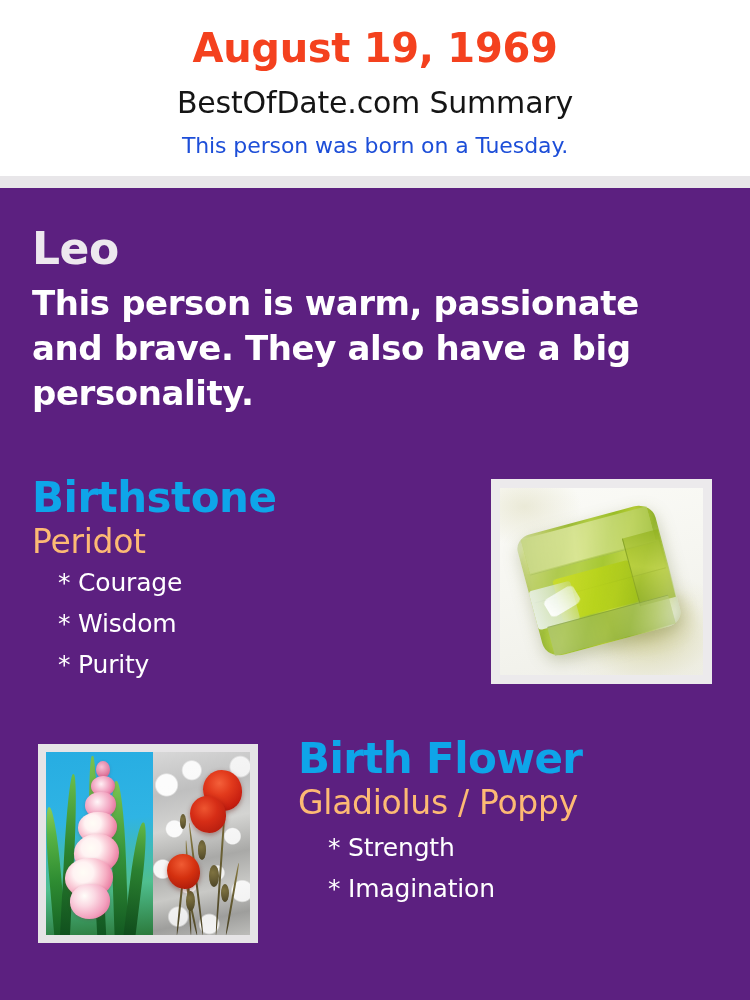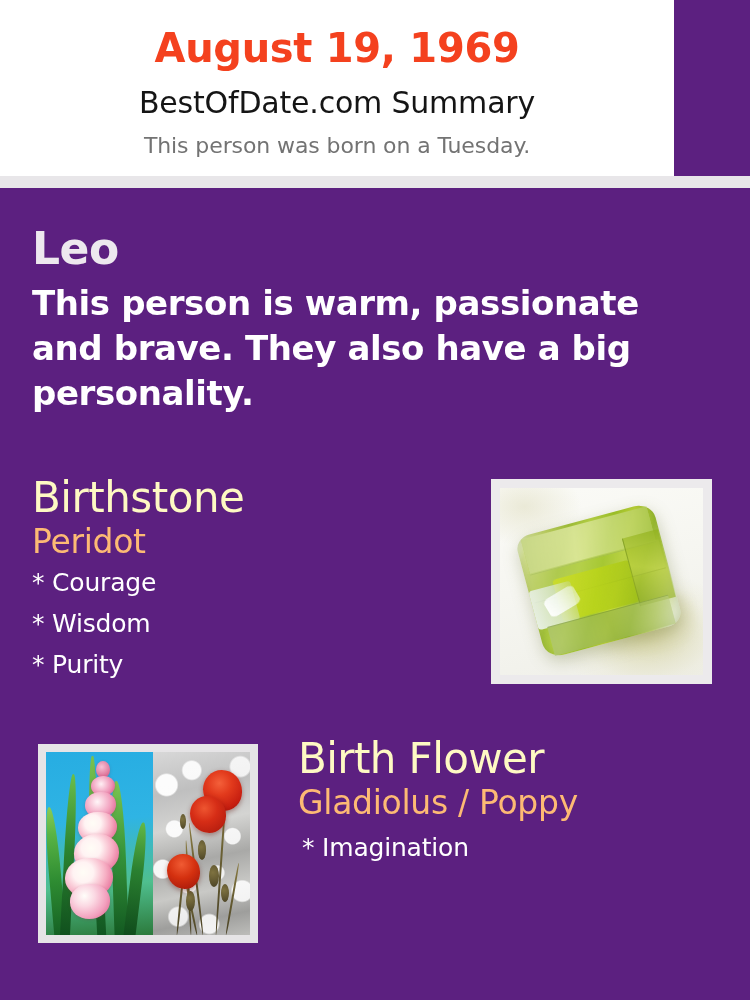--- a/index.html
+++ b/index.html
@@ -13,21 +13,21 @@
     font-family: "DejaVu Sans", sans-serif;
     background: #5C2080;
     overflow: hidden;
     position: relative;
   }
 
   
   #header {
     position: absolute;
     left: 0; top: 0;
-    width: 674px;
+    width: 750px;
     height: 176px;
     background: #FFFFFF;
     text-align: center;
   }
 
   #page-title {
     font-family: "DejaVu Sans", sans-serif;
     font-size: 40px;
     font-weight: bold;
     color: #F4411E;
@@ -41,21 +41,21 @@
     font-weight: normal;
     color: #151515;
     line-height: 1;
     padding-top: 20px;
     letter-spacing: -0.2px;
   }
 
   #weekday-note {
     font-size: 22px;
     font-weight: normal;
-    color: #737373;
+    color: #1d4ed8;
     line-height: 1;
     padding-top: 17px;
     letter-spacing: -0.1px;
   }
 
   #header-separator {
     position: absolute;
     left: 0; top: 176px;
     width: 750px;
     height: 12px;
@@ -98,22 +98,22 @@
 
   
   #birthstone-section {
     position: absolute;
     left: 32px; top: 476px;
     width: 440px;
   }
 
   .section-heading {
     font-size: 42px;
-    font-weight: normal;
-    color: #fef9c3;
+    font-weight: bold;
+    color: #0ea5e9;
     line-height: 1.05;
     letter-spacing: -0.5px;
   }
 
   .section-subname {
     font-size: 33px;
     font-weight: normal;
     color: #fdba74;
     line-height: 1.1;
     letter-spacing: -0.3px;
@@ -126,20 +126,21 @@
   }
 
   .trait-item {
     font-size: 25px;
     font-weight: normal;
     color: #FFFFFF;
     line-height: 1.0;
     letter-spacing: -0.2px;
     padding-bottom: 16px;
     white-space: nowrap;
+    margin-left: 26px;
   }
 
   .trait-bullet { display: inline; }
 
   
   #birthstone-photo-frame {
     position: absolute;
     left: 491px; top: 479px;
     width: 221px;
     height: 205px;
@@ -436,20 +437,24 @@
     </div>
   </div>
 </div>
 
 <div id="birthflower-section">
   <div class="section-heading" id="birthflower-heading">Birth Flower</div>
   <div class="section-subname">Gladiolus / Poppy</div>
   <ul class="trait-list" id="birthflower-traits">
     <li class="trait-item">
       <span class="trait-bullet">*</span>
+      <span>Strength</span>
+    </li>
+    <li class="trait-item">
+      <span class="trait-bullet">*</span>
       <span>Imagination</span>
     </li>
   </ul>
 </div>
 
 <div id="birthflower-photo-frame">
   <div id="birthflower-photo">
 
     <div id="gladiolus-half">
       <div class="glad-leaf" id="glad-leaf-1"></div>

